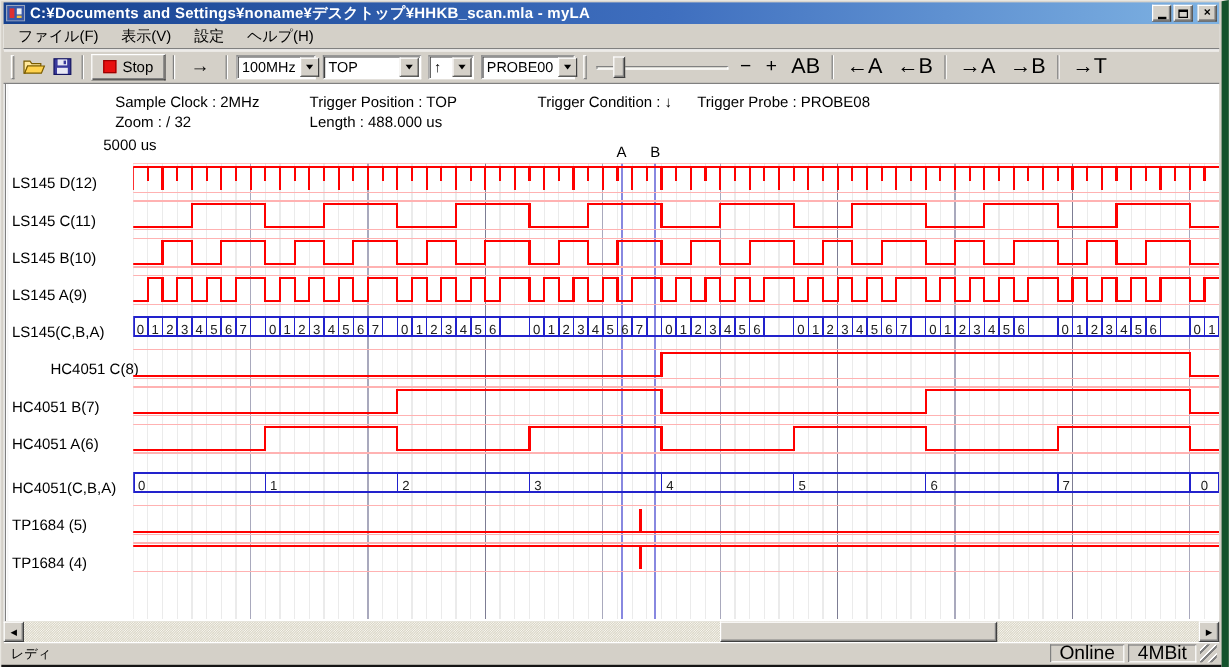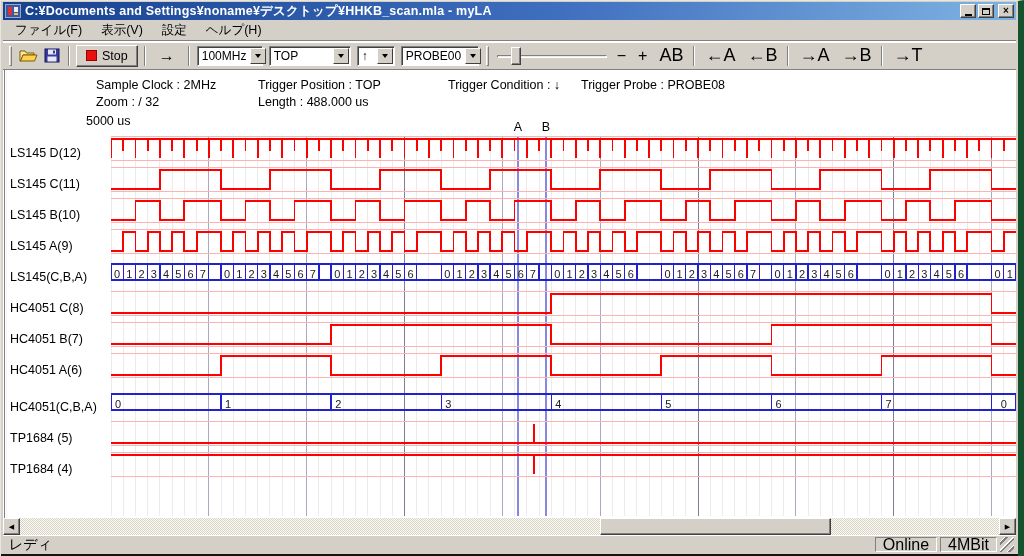--- a/index.html
+++ b/index.html
@@ -75,21 +75,21 @@
   .harrow { position:absolute; top:0; width:17px; height:17px; background:#d4d0c8; border:1px solid;
     border-color:#fff #404040 #404040 #fff; box-shadow:inset -1px -1px 0 #808080;
     display:flex; align-items:center; justify-content:center; font-size:7px; color:#000; }
   .harrow.left { left:0; } .harrow.right { right:0; }
   .hthumb { position:absolute; left:580px; width:231px; top:0; height:17px; background:#d4d0c8;
     border:1px solid; border-color:#fff #404040 #404040 #fff; box-shadow:inset -1px -1px 0 #808080; }
 
   
   .statusbar { position:absolute; top:534px; left:2px; right:2px; height:19px; background:#d4d0c8;
     display:flex; align-items:center; padding:2px 2px 2px 6px; gap:3px; box-shadow:0 1px 0 #fff inset; }
-  .status-left { flex:1; font-size:14px; color:#000; }
+  .status-left { flex:1; font-size:11px; color:#000; }
   .status-panel { height:15px; padding:0 7px; font-size:16px; display:flex; align-items:center;
     border:1px solid; border-color:#808080 #fff #fff #808080; white-space:nowrap; }
   .resize-grip { width:14px; height:15px;
     background:repeating-linear-gradient(135deg,transparent 0 3px,#fff 3px 4px,#808080 4px 6px); }
   .bottomstrip { position:absolute; left:0; right:0; top:553px; height:3px; background:#151515; }
 </style>
 </head>
 <body>
 
 <div class="window">
@@ -204,21 +204,21 @@
 
     <span class="marker-label" style="left:508px;top:50px">A</span>
     <span class="marker-label" style="left:536px;top:50px">B</span>
 
     <div id="channel-labels">
         <div class="ch-label" style="top: 75px;">LS145 D(12)</div>
         <div class="ch-label" style="top: 106px;">LS145 C(11)</div>
         <div class="ch-label" style="top: 137px;">LS145 B(10)</div>
         <div class="ch-label" style="top: 168px;">LS145 A(9)</div>
         <div class="ch-label" style="top: 199px;">LS145(C,B,A)</div>
-        <div class="ch-label" style="top: 230px;">HC4051 C(8)</div>
+        <div class="ch-label" style="top: 230px; margin-left: 32px;">HC4051 C(8)</div>
         <div class="ch-label" style="top: 261px;">HC4051 B(7)</div>
         <div class="ch-label" style="top: 292px;">HC4051 A(6)</div>
         <div class="ch-label" style="top: 329px;">HC4051(C,B,A)</div>
         <div class="ch-label" style="top: 360px;">TP1684 (5)</div>
         <div class="ch-label" style="top: 391px;">TP1684 (4)</div>
       </div>
     <svg id="plot" width="905" height="380">
         <line x1="0" y1="0" x2="0" y2="380" stroke="#ebebeb" stroke-width="1" shape-rendering="crispEdges"></line>
         <line x1="12.23" y1="0" x2="12.23" y2="380" stroke="#ebebeb" stroke-width="1" shape-rendering="crispEdges"></line>
         <line x1="24.46" y1="0" x2="24.46" y2="380" stroke="#ebebeb" stroke-width="1" shape-rendering="crispEdges"></line>

